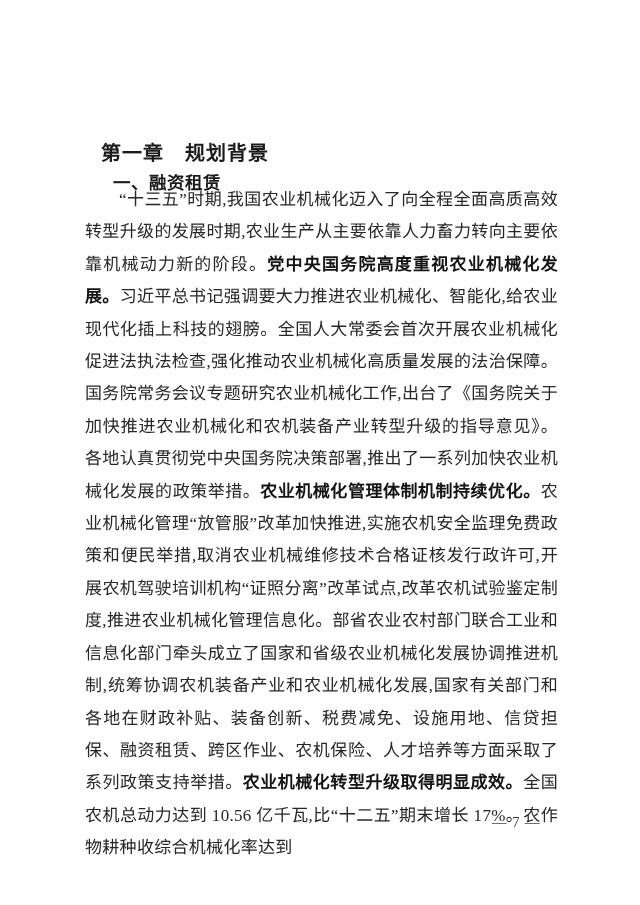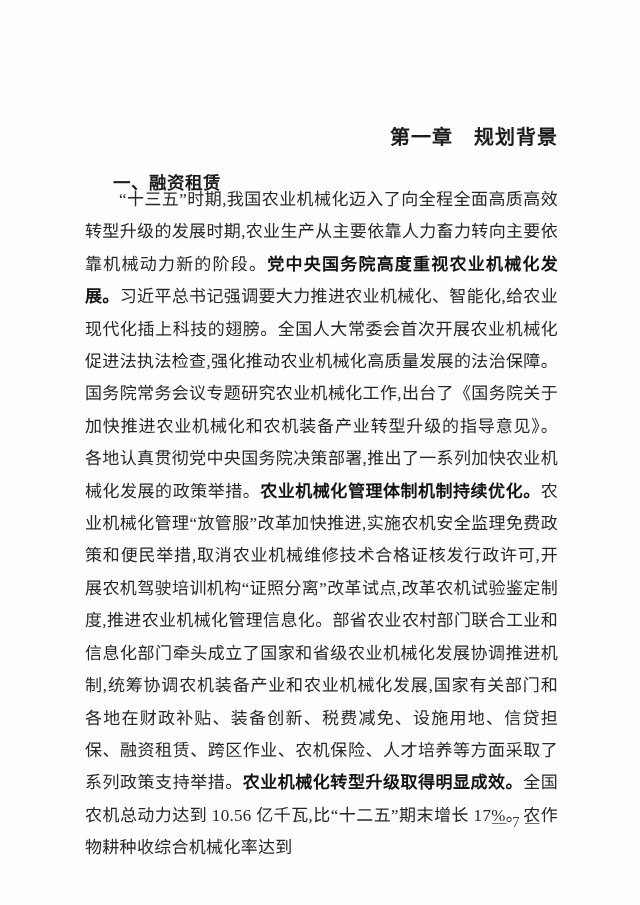--- a/index.html
+++ b/index.html
@@ -15,22 +15,22 @@
     background: #fefefe;
     overflow: hidden;
     font-family: "Liberation Serif", "DejaVu Serif", serif;
     color: #262626;
   }
   .chapter-title {
     position: absolute;
     top: 121px;
     left: 85px;
     width: 473px;
-    margin: 0;
-    text-align: right;
+    margin: 16px;
+    text-align: left;
     font-family: "Liberation Sans", "DejaVu Sans", sans-serif;
     font-size: 20px;
     font-weight: 700;
     color: #1c1c1c;
     letter-spacing: 1px;
     white-space: pre;
   }
   .section-heading {
     position: absolute;
     top: 169px;

